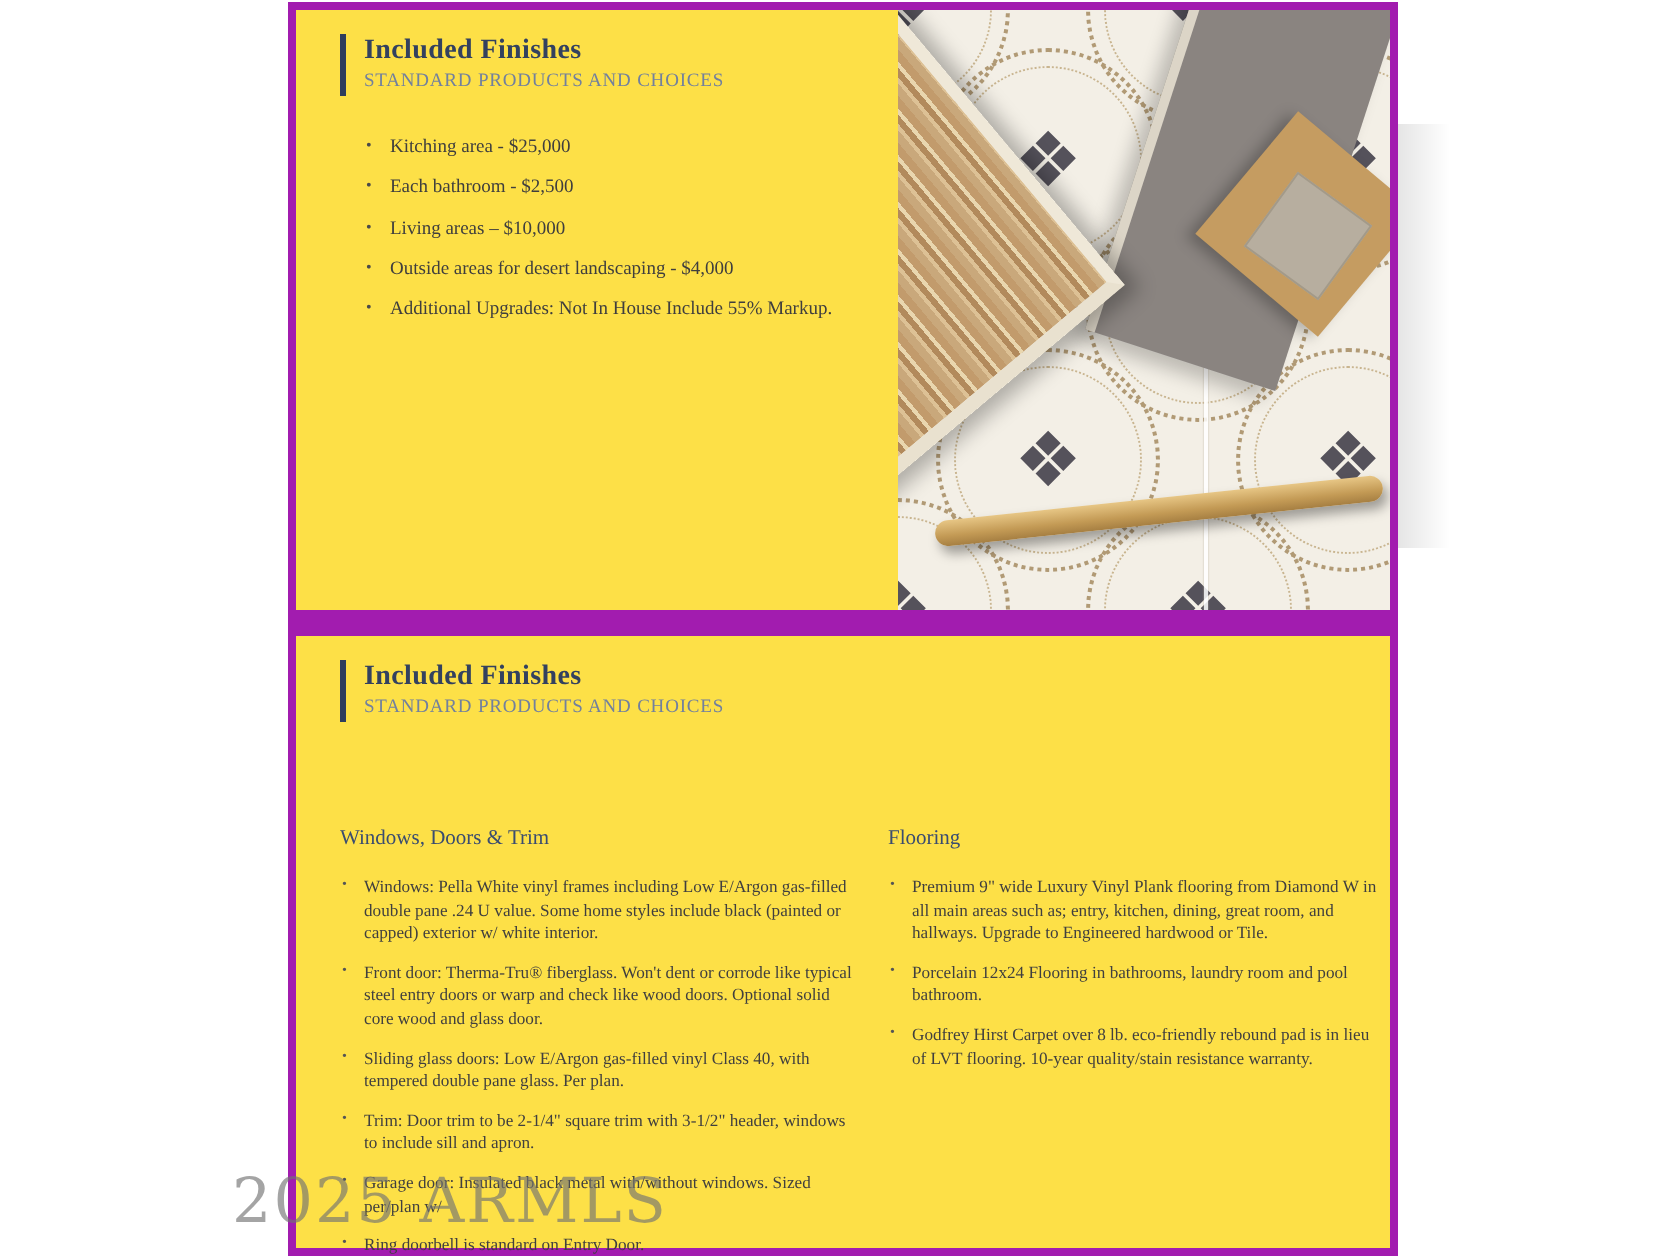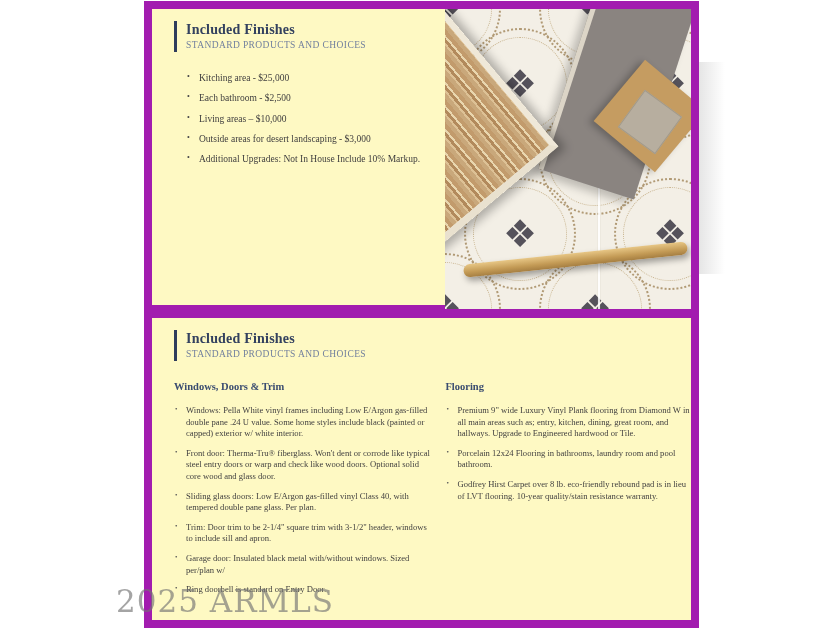--- a/index.html
+++ b/index.html
@@ -1,22 +1,22 @@
 <!DOCTYPE html>
 <html><head>
 <meta charset="utf-8">
 <style>
   html,body{margin:0;padding:0;}
   body{
     width:840px;height:630px;position:relative;background:#ffffff;
     font-family:"Liberation Serif",serif;overflow:hidden;
   }
   .slide{
-    position:absolute;background:#fef9c3;box-sizing:border-box;
-    border:8px solid #a21caf;
+    position:absolute;background:#fde047;box-sizing:border-box;
+    border:4px solid #a21caf;
   }
   #slide1{left:144px;top:1px;width:555px;height:310px;border-bottom-width:6px;}
   #slide2{left:144px;top:311px;width:555px;height:317px;border-top-width:7px;}
 
   .header{margin:12px 0 0 22px;border-left:3px solid #2f3d5c;padding:1px 0 2px 9px;}
   .title{font-size:14px;font-weight:bold;color:#33415f;letter-spacing:.2px;}
   .subtitle{font-size:9.5px;color:#72809e;margin-top:2px;letter-spacing:.4px;}
 
   .section-heading{margin:14px 0 0 34px;font-size:11px;font-weight:bold;color:#3a4c70;}
 
@@ -72,21 +72,21 @@
   }
   .photo-shadow{
     position:absolute;left:699px;top:62px;width:26px;height:212px;
     background:linear-gradient(90deg,rgba(0,0,0,.10),rgba(0,0,0,0));
   }
 
   
   .columns{display:flex;margin:20px 0 0 22px;}
   .col1{width:262px;}
   .col2{width:248px;margin-left:12px;}
-  .col-h{font-size:10.5px;font-weight:bold;color:#3a4c70;margin-bottom:13px;}
+  .col-h{font-size:10.5px;font-weight:normal;color:#3a4c70;margin-bottom:13px;margin-top:33px;}
   .col ul{list-style:none;margin:0;padding:0;font-size:8.6px;line-height:1.35;color:#403f3f;}
   .col1 ul{width:256px;}
   .col li{margin-bottom:8px;padding-left:12px;position:relative;}
   .col li::before{content:"\2022";position:absolute;left:1px;top:0;font-size:7px;color:#555;}
 
   .watermark{
     position:absolute;left:116px;top:583px;z-index:50;
     font-family:"DejaVu Serif",serif;font-size:31px;letter-spacing:1px;
     color:rgba(115,115,115,.65);
   }
@@ -96,22 +96,22 @@
 
 <div class="slide" id="slide1">
   <div class="header">
     <div class="title">Included Finishes</div>
     <div class="subtitle">STANDARD PRODUCTS AND CHOICES</div>
   </div>
   <ul class="allowances">
     <li>Kitching area - $25,000</li>
     <li>Each bathroom - $2,500</li>
     <li>Living areas – $10,000</li>
-    <li>Outside areas for desert landscaping - $3,000</li>
-    <li>Additional Upgrades: Not In House Include 10% Markup.</li>
+    <li>Outside areas for desert landscaping - $4,000</li>
+    <li>Additional Upgrades: Not In House Include 55% Markup.</li>
   </ul>
 
   <div class="photo">
 
     <div class="circ" style="left:-56px;top:-56px"></div>
     <div class="circ" style="left:94px;top:-56px"></div>
     <div class="circ" style="left:19px;top:19px"></div>
     <div class="circ" style="left:169px;top:19px"></div>
     <div class="circ" style="left:-56px;top:94px"></div>
     <div class="circ" style="left:94px;top:94px"></div>

